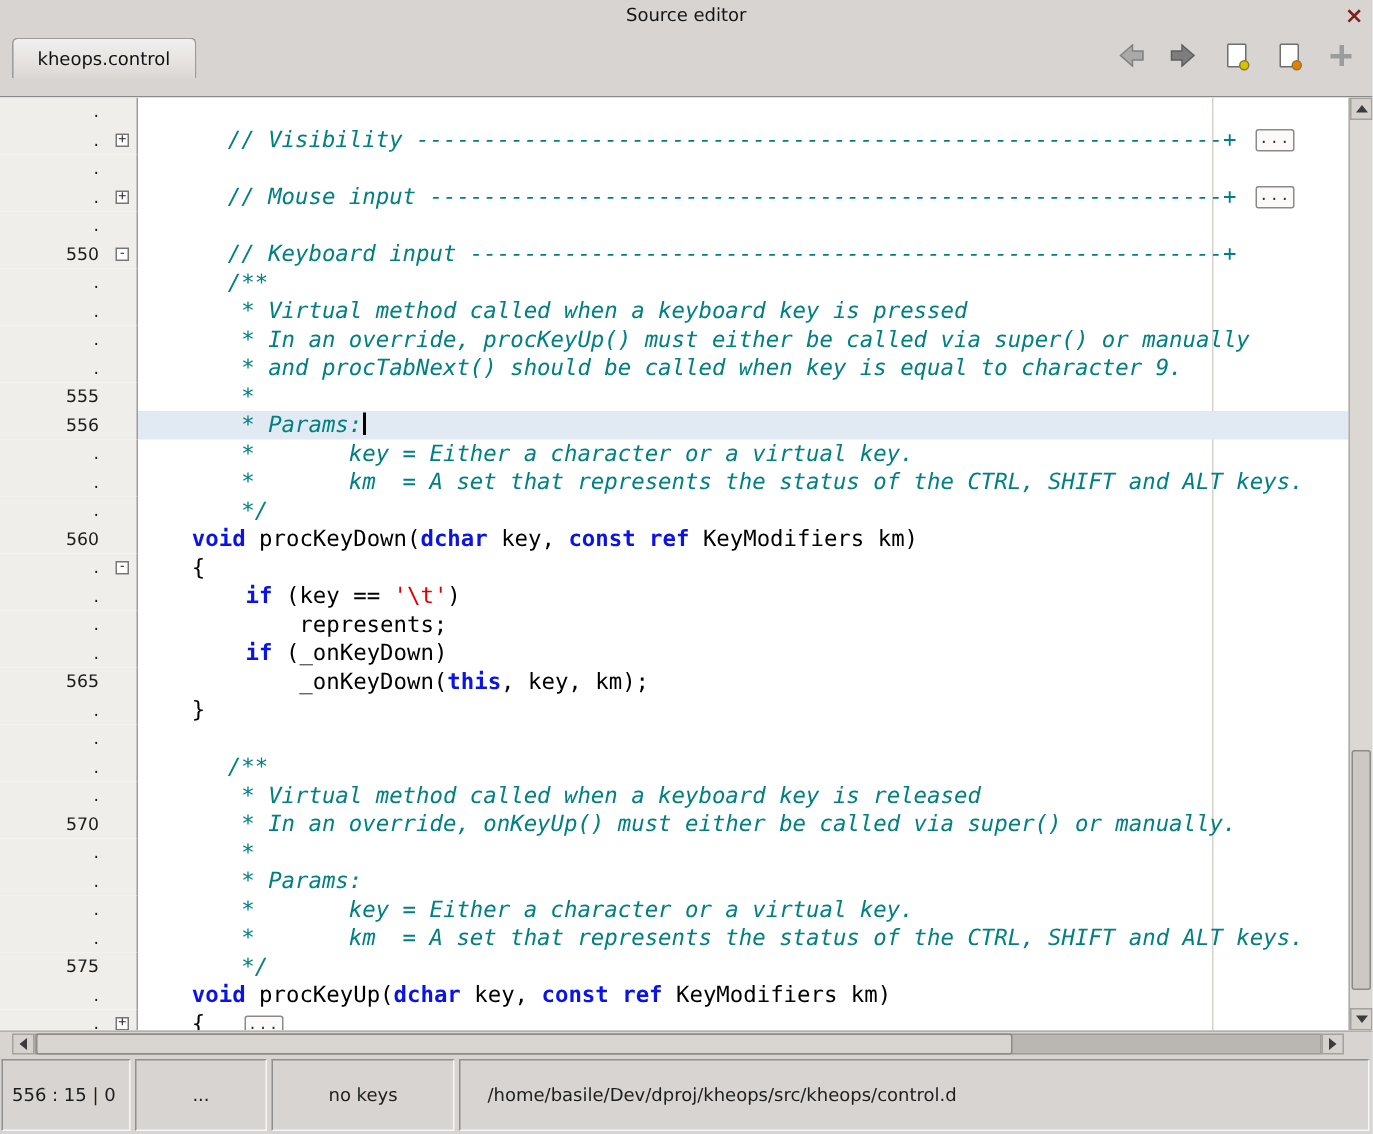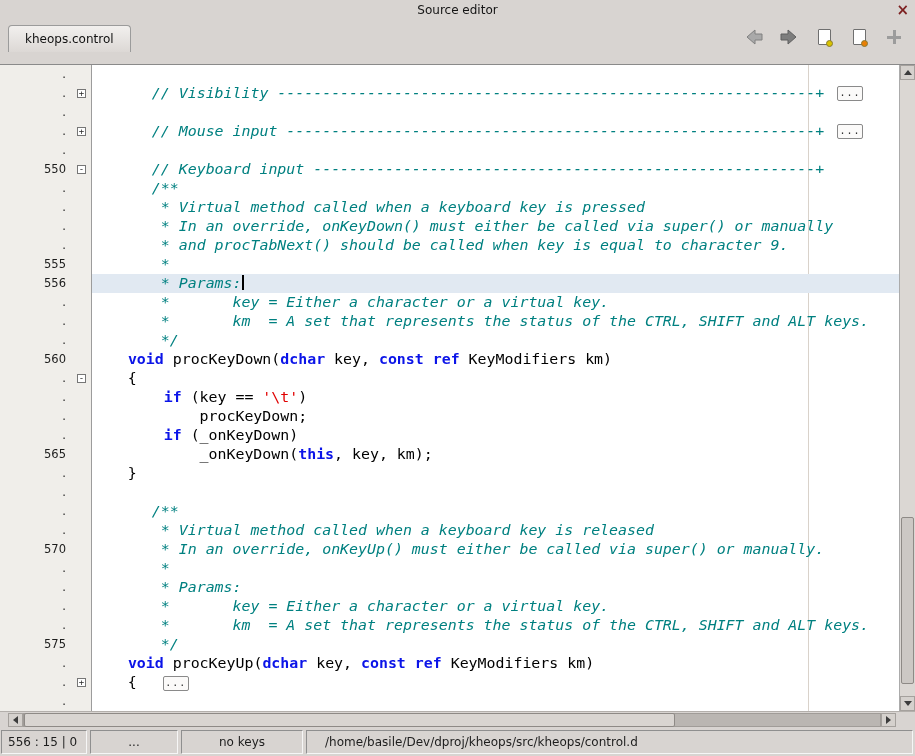--- a/index.html
+++ b/index.html
@@ -75,21 +75,21 @@
   .tri { width:0; height:0; display:block; }
   .tri-up    { border-left:4px solid transparent; border-right:4px solid transparent; border-bottom:5px solid #3c3c3c; }
   .tri-down  { border-left:4px solid transparent; border-right:4px solid transparent; border-top:5px solid #3c3c3c; }
   .tri-left  { border-top:4px solid transparent; border-bottom:4px solid transparent; border-right:5px solid #3c3c3c; }
   .tri-right { border-top:4px solid transparent; border-bottom:4px solid transparent; border-left:5px solid #3c3c3c; }
 
   
   .status { flex:0 0 21px; display:flex; gap:3px; padding:1px 2px 2px 1px; background:var(--chrome,#d8d4d1);
             font-size:12px; color:#1d1d1d; align-items:stretch; }
   .panel { border:1px solid; border-color:#8f8f8f #f6f6f6 #f6f6f6 #8f8f8f; display:flex; align-items:center;
-           padding:4px 6px; white-space:nowrap; overflow:hidden; }
+           padding:16px 6px; white-space:nowrap; overflow:hidden; }
   .panel.p1 { flex:0 0 86px; }
   .panel.p2 { flex:0 0 88px; justify-content:center; }
   .panel.p3 { flex:0 0 122px; justify-content:center; }
   .panel.p4 { flex:1 1 auto; padding-left:18px; }
 </style>
 </head>
 <body>
 
 <div class="window">
 
@@ -174,21 +174,21 @@
           <div class="codecell"><span class="c">    /**</span></div>
         </div>
         <div class="row">
           <div class="gut">.</div>
           <div class="foldc"></div>
           <div class="codecell"><span class="c">     * Virtual method called when a keyboard key is pressed</span></div>
         </div>
         <div class="row">
           <div class="gut">.</div>
           <div class="foldc"></div>
-          <div class="codecell"><span class="c">     * In an override, onKeyDown() must either be called via super() or manually</span></div>
+          <div class="codecell"><span class="c">     * In an override, procKeyUp() must either be called via super() or manually</span></div>
         </div>
         <div class="row">
           <div class="gut">.</div>
           <div class="foldc"></div>
           <div class="codecell"><span class="c">     * and procTabNext() should be called when key is equal to character 9.</span></div>
         </div>
         <div class="row">
           <div class="gut">555</div>
           <div class="foldc"></div>
           <div class="codecell"><span class="c">     *</span></div>
@@ -226,21 +226,21 @@
           <div class="codecell"><span class="p">    {</span></div>
         </div>
         <div class="row">
           <div class="gut">.</div>
           <div class="foldc"></div>
           <div class="codecell"><span class="p">        </span><span class="k">if</span><span class="p"> (key == </span><span class="s">'\t'</span><span class="p">)</span></div>
         </div>
         <div class="row">
           <div class="gut">.</div>
           <div class="foldc"></div>
-          <div class="codecell"><span class="p">            procKeyDown;</span></div>
+          <div class="codecell"><span class="p">            represents;</span></div>
         </div>
         <div class="row">
           <div class="gut">.</div>
           <div class="foldc"></div>
           <div class="codecell"><span class="p">        </span><span class="k">if</span><span class="p"> (_onKeyDown)</span></div>
         </div>
         <div class="row">
           <div class="gut">565</div>
           <div class="foldc"></div>
           <div class="codecell"><span class="p">            _onKeyDown(</span><span class="k">this</span><span class="p">, key, km);</span></div>

